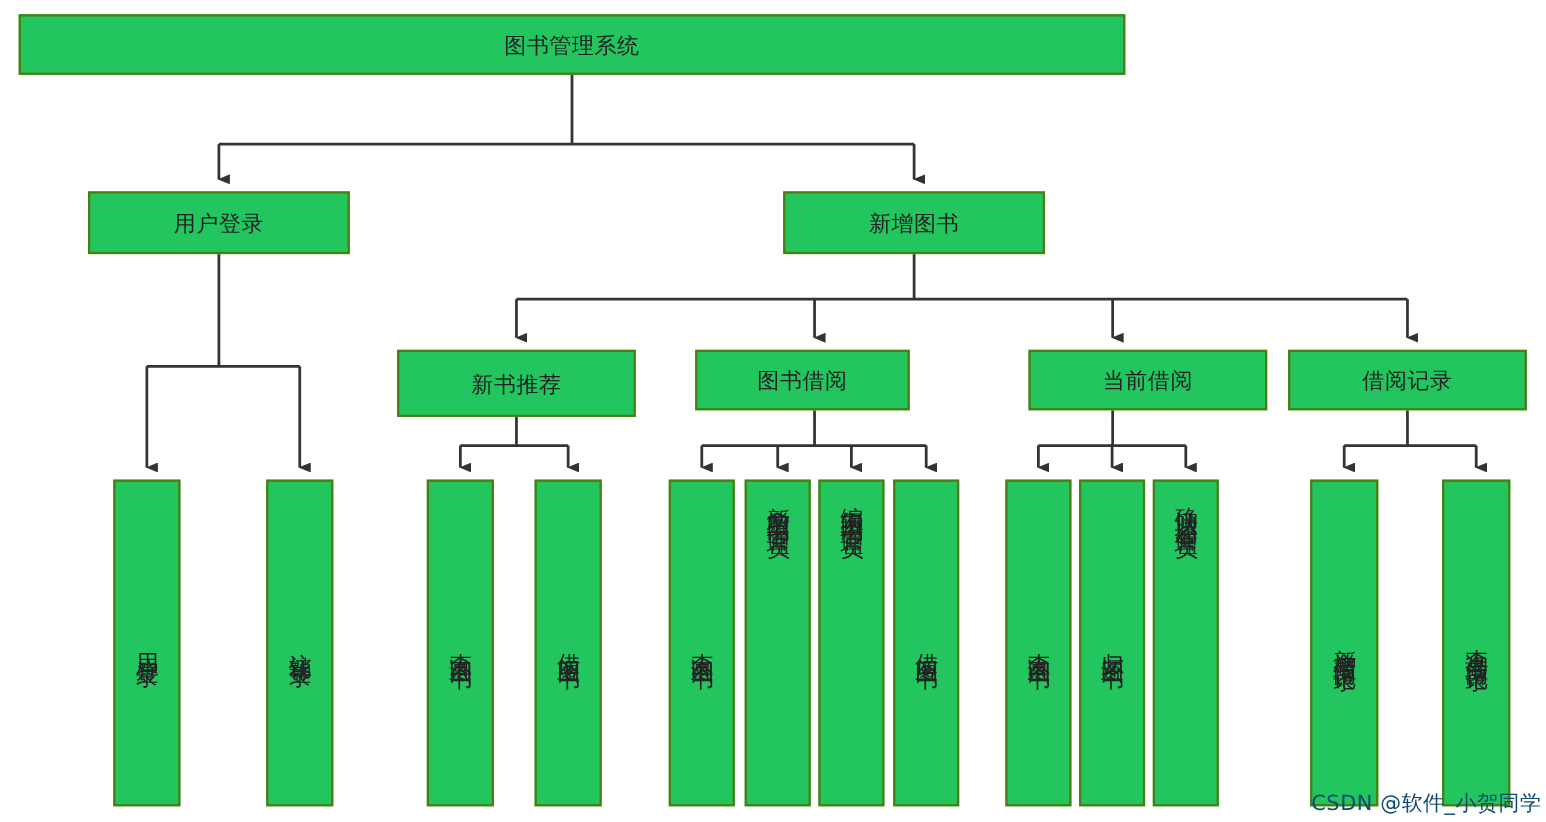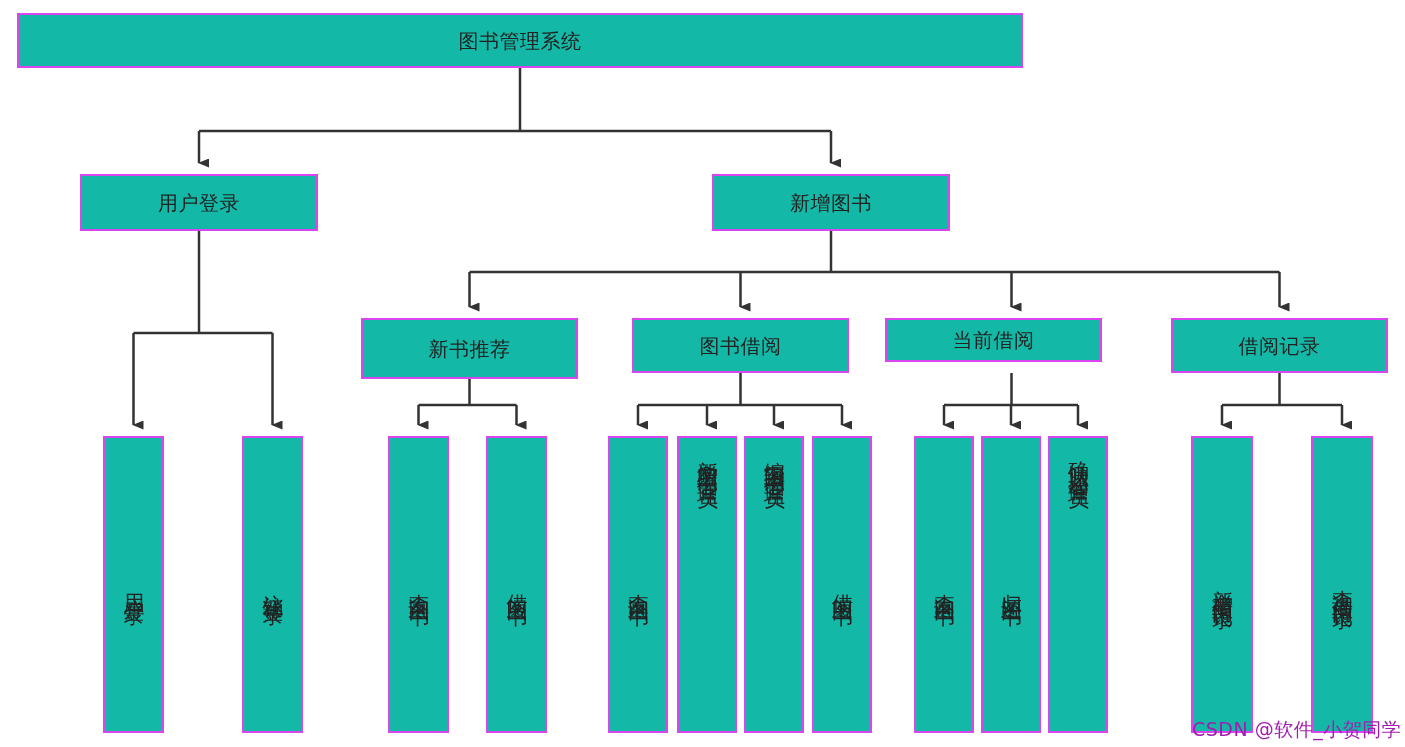--- a/index.html
+++ b/index.html
@@ -21,22 +21,22 @@
   #diagram-svg {
     position: absolute;
     left: 0;
     top: 0;
     width: 1405px;
     height: 747px;
   }
   .node-box {
     position: absolute;
     box-sizing: border-box;
-    background: #14b8a6;
-    border: 2px solid #d946ef;
+    background: #22c55e;
+    border: 2px solid #4d7c0f;
     display: flex;
     align-items: center;
     justify-content: center;
   }
   .node-label-h {
     font-size: 20px;
     color: #222222;
     line-height: 1.2;
     letter-spacing: 0.5px;
     white-space: nowrap;
@@ -57,21 +57,21 @@
     white-space: nowrap;
     text-align: left;
   }
   .node-box.vertical.midset {
     align-items: center;
     padding-top: 0;
   }
   .watermark {
     position: absolute;
     font-size: 19px;
-    color: #a21caf;
+    color: #0c4a6e;
     white-space: nowrap;
     letter-spacing: 0.5px;
   }
 </style>
 </head>
 <body>
 
 <div id="diagram-root">
 
   <svg id="diagram-svg" viewBox="0 0 1405 747" preserveAspectRatio="none">
@@ -129,24 +129,24 @@
       </div>
       <div class="node-box vertical midset" style="left: 103px; top: 436px; width: 61px; height: 297px;">
         <span class="node-label-v">用户登录</span>
       </div>
       <div class="node-box vertical midset" style="left: 242px; top: 436px; width: 61px; height: 297px;">
         <span class="node-label-v">注销登录</span>
       </div>
       <div class="node-box" style="left: 361px; top: 318px; width: 217px; height: 61px;">
         <span class="node-label-h">新书推荐</span>
       </div>
-      <div class="node-box" style="left: 632px; top: 318px; width: 217px; height: 55px;">
+      <div class="node-box" style="left: 632px; top: 318px; width: 195px; height: 55px;">
         <span class="node-label-h">图书借阅</span>
       </div>
-      <div class="node-box" style="left: 885px; top: 318px; width: 217px; height: 44px;">
+      <div class="node-box" style="left: 935px; top: 318px; width: 217px; height: 55px;">
         <span class="node-label-h">当前借阅</span>
       </div>
       <div class="node-box" style="left: 1171px; top: 318px; width: 217px; height: 55px; justify-content: center;">
         <span class="node-label-h">借阅记录</span>
       </div>
       <div class="node-box vertical midset" style="left: 388px; top: 436px; width: 61px; height: 297px;">
         <span class="node-label-v">查询图书</span>
       </div>
       <div class="node-box vertical midset" style="left: 486px; top: 436px; width: 61px; height: 297px;">
         <span class="node-label-v">借阅图书</span>

